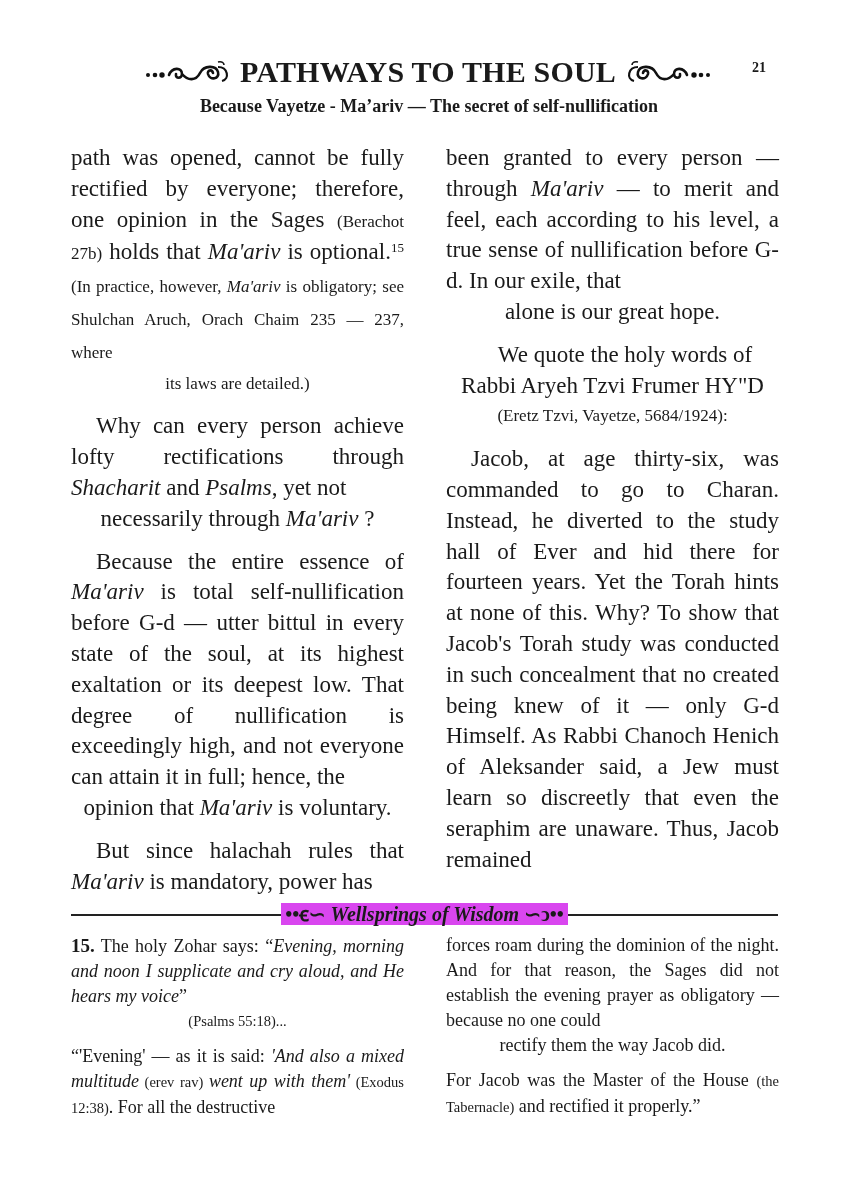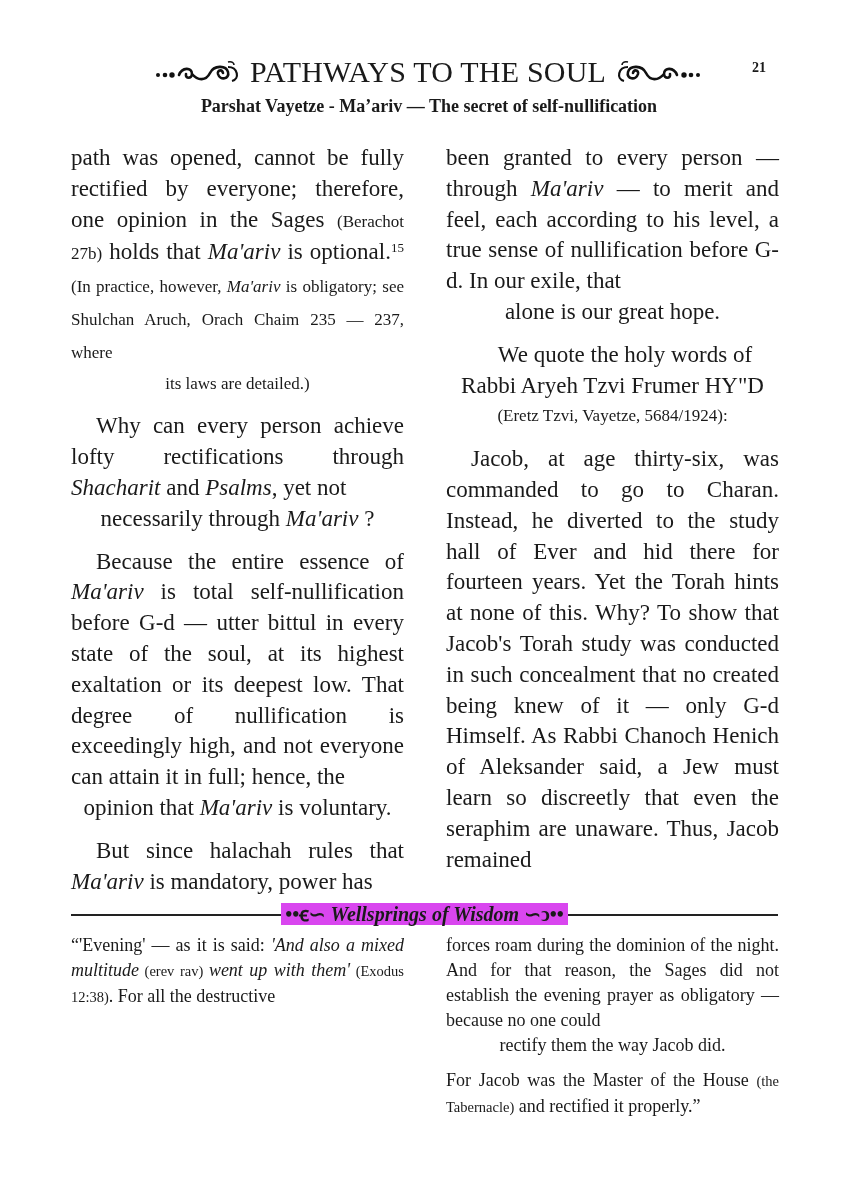--- a/index.html
+++ b/index.html
@@ -1,20 +1,20 @@
 <!DOCTYPE html>
 <html><head>
 <meta charset="utf-8">
 <style>
   html, body { margin:0; padding:0; background:#ffffff; }
   body { width:846px; height:1200px; position:relative; overflow:hidden; color:#1a1a1a;
          font-family:"Liberation Serif", serif; }
   .header { position:absolute; left:0; top:52px; width:846px; height:40px; }
   .title-row { position:absolute; left:133px; top:0; width:590px; height:40px; display:flex; align-items:center; justify-content:center; }
-  .title { font-family:"Liberation Serif", serif; font-weight:normal; font-size:30px; letter-spacing:0.2px; white-space:nowrap; margin:0 8px; }
+  .title { font-family:"Liberation Serif", serif; font-weight:bold; font-size:30px; letter-spacing:0.2px; white-space:nowrap; margin:0 8px; }
   .orn { display:inline-block; width:88px; height:26px; }
   .page-num { position:absolute; left:752px; top:8px; font-weight:bold; font-size:14px; }
   .subtitle { position:absolute; left:0; top:96px; width:846px; text-align:center; font-weight:bold; font-size:18px; padding-left:12px; box-sizing:border-box;}
   .col { position:absolute; top:143px; width:333px; font-size:23px; line-height:30.8px; }
   .col-left { left:71px; }
   .col-right { left:446px; }
   .col p { margin:0 0 12px 0; text-align:justify; text-align-last:auto; hyphens:none; }
   .col p.ind { text-indent:25px; }
   .small { font-size:17px; }
   .sup { font-size:13px; vertical-align:7px; line-height:0; }
@@ -48,21 +48,21 @@
       <circle cx="4" cy="16" r="2" fill="#111"></circle>
       <circle cx="11" cy="16" r="2.3" fill="#111"></circle>
       <circle cx="18" cy="16" r="2.7" fill="#111"></circle>
       <path d="M25 16 C 28 8, 38 8, 38 15 C 38 20, 31 20, 32 15 M38 15 C 44 22, 52 22, 56 14 C 60 6, 72 6, 74 13 C 76 20, 66 22, 64 15 C 63 11, 68 10, 69 14" fill="none" stroke="#111" stroke-width="2.6" stroke-linecap="round"></path>
       <path d="M74 8 C 84 8, 86 20, 78 22" fill="none" stroke="#111" stroke-width="2.2"></path>
       <path d="M74 3 C 78 2, 80 4, 80 6" fill="none" stroke="#111" stroke-width="1.6"></path>
     </svg>
   </div>
   <span class="page-num">21</span>
 </div>
-<div class="subtitle">Parshat Vayetze - Ma’ariv — The secret of self-nullification</div>
+<div class="subtitle">Because Vayetze - Ma’ariv — The secret of self-nullification</div>
 
 <div class="col col-left">
   <p>
     <span>path was opened, cannot be fully rectified by everyone; therefore, one opinion in the Sages </span><span class="small">(Berachot 27b)</span><span> holds that </span><i>Ma'ariv</i><span> is optional.</span><span class="sup">15</span><span class="small"><span> (In practice, however, </span><i>Ma'ariv</i><span> is obligatory; see Shulchan Aruch, Orach Chaim 235 — 237, where</span><span class="c">its laws are detailed.)</span></span>
   </p>
   <p class="ind">
     <span>Why can every person achieve lofty rectifications through </span><i>Shacharit</i><span> and </span><i>Psalms</i><span>, yet not</span>
     <span class="c" style="text-indent:0"><span>necessarily through </span><i>Ma'ariv</i><span> ?</span></span>
   </p>
   <p class="ind">
@@ -91,20 +91,24 @@
 <div class="divider">
   <div class="div-line" style="left:0;width:255px"></div>
   <div class="div-line" style="left:452px;width:255px"></div>
   <div class="div-title">
     <span class="t"><span style="font-style:normal">••ꞓ∽ </span><span>Wellsprings of Wisdom</span><span style="font-style:normal"> ∽ↄ••</span></span>
   </div>
 </div>
 
 <div class="fn fn-left">
   <p>
+    <b style="font-size:19px">15.</b><span> The holy Zohar says: “</span><i>Evening, morning and noon I supplicate and cry aloud, and He hears my voice</i><span>”</span>
+    <span class="c sm">(Psalms 55:18)...</span>
+  </p>
+  <p>
     <span>“'Evening' — as it is said: </span><i>'And also a mixed multitude</i><span class="sm"> (erev rav) </span><i>went up with them'</i><span class="sm"> (Exodus 12:38)</span><span>. For all the destructive</span>
   </p>
 </div>
 <div class="fn fn-right">
   <p>
     <span>forces roam during the dominion of the night. And for that reason, the Sages did not establish the evening prayer as obligatory — because no one could</span>
     <span class="c">rectify them the way Jacob did.</span>
   </p>
   <p>
     <span>For Jacob was the Master of the House </span><span class="sm">(the Tabernacle)</span><span> and rectified it properly.”</span>

